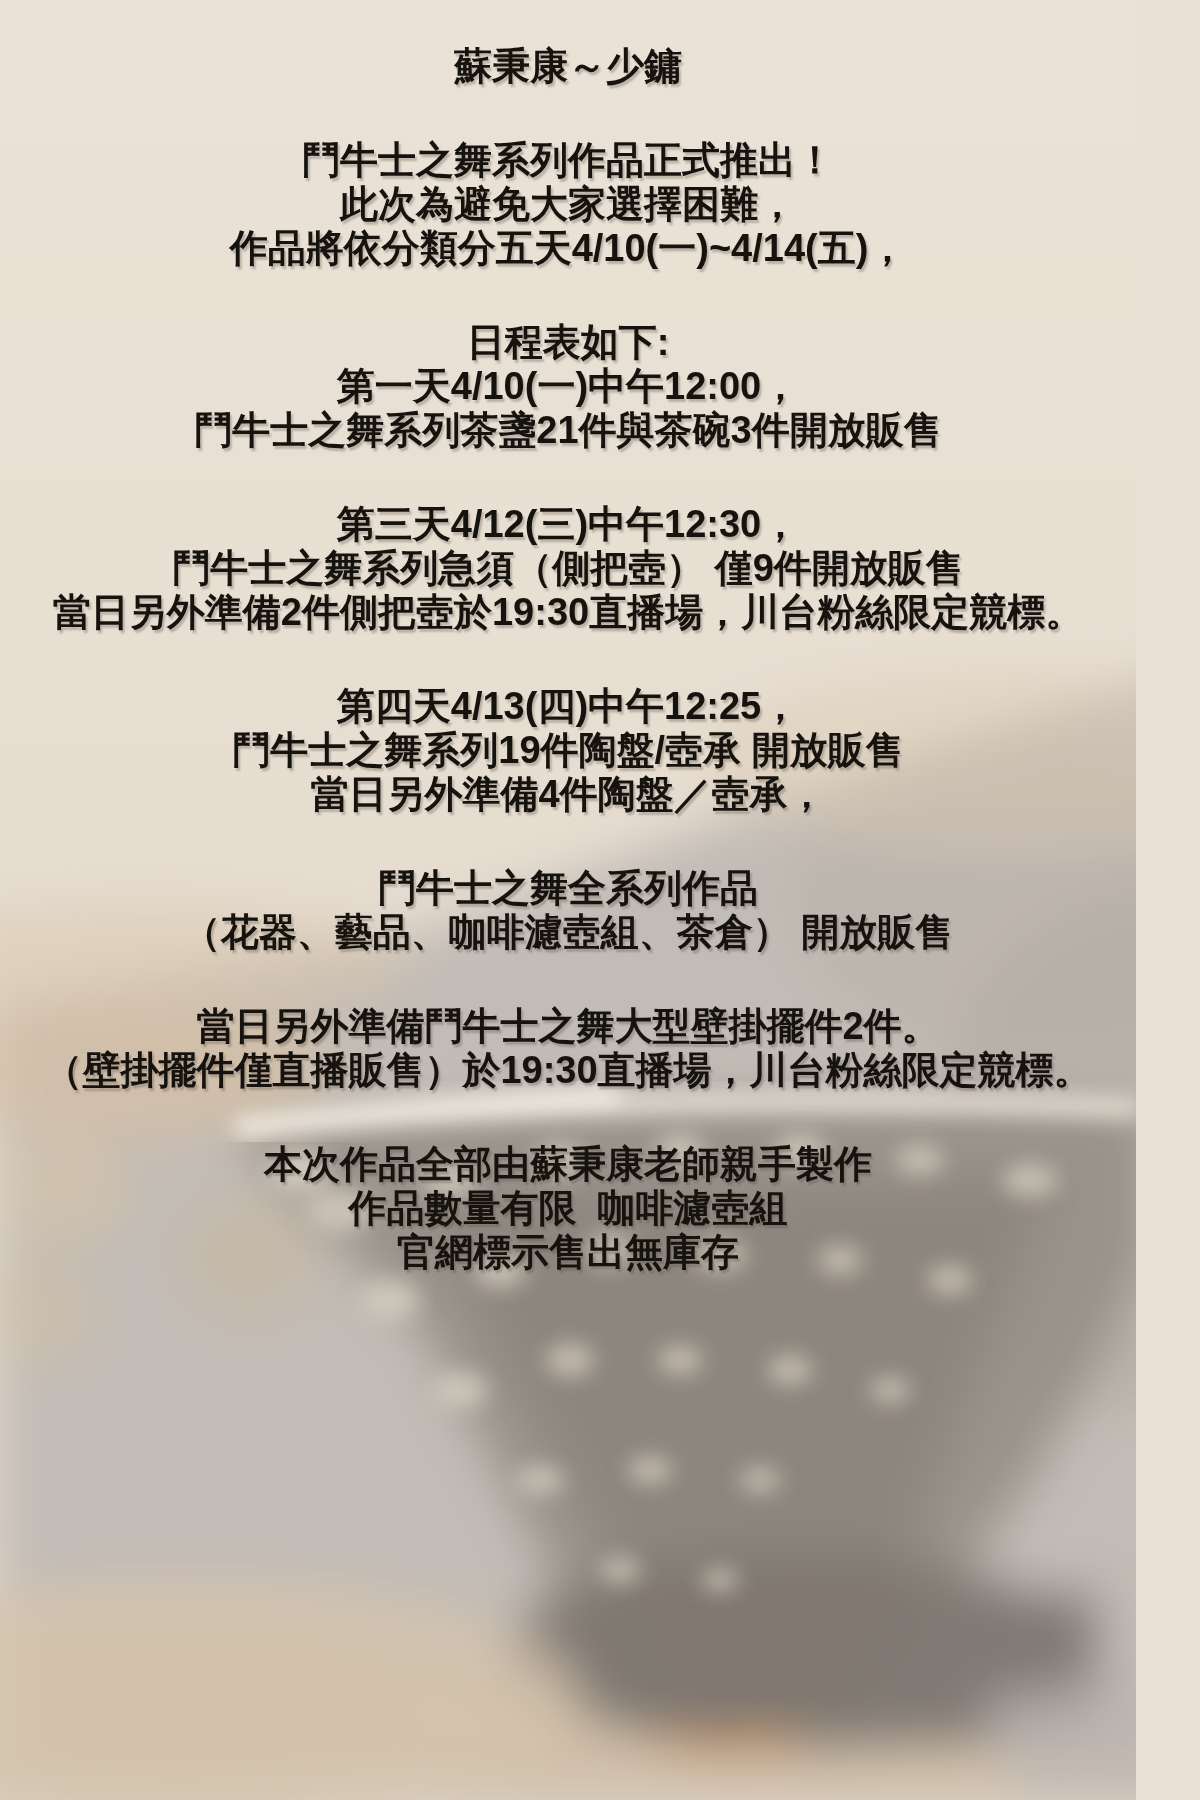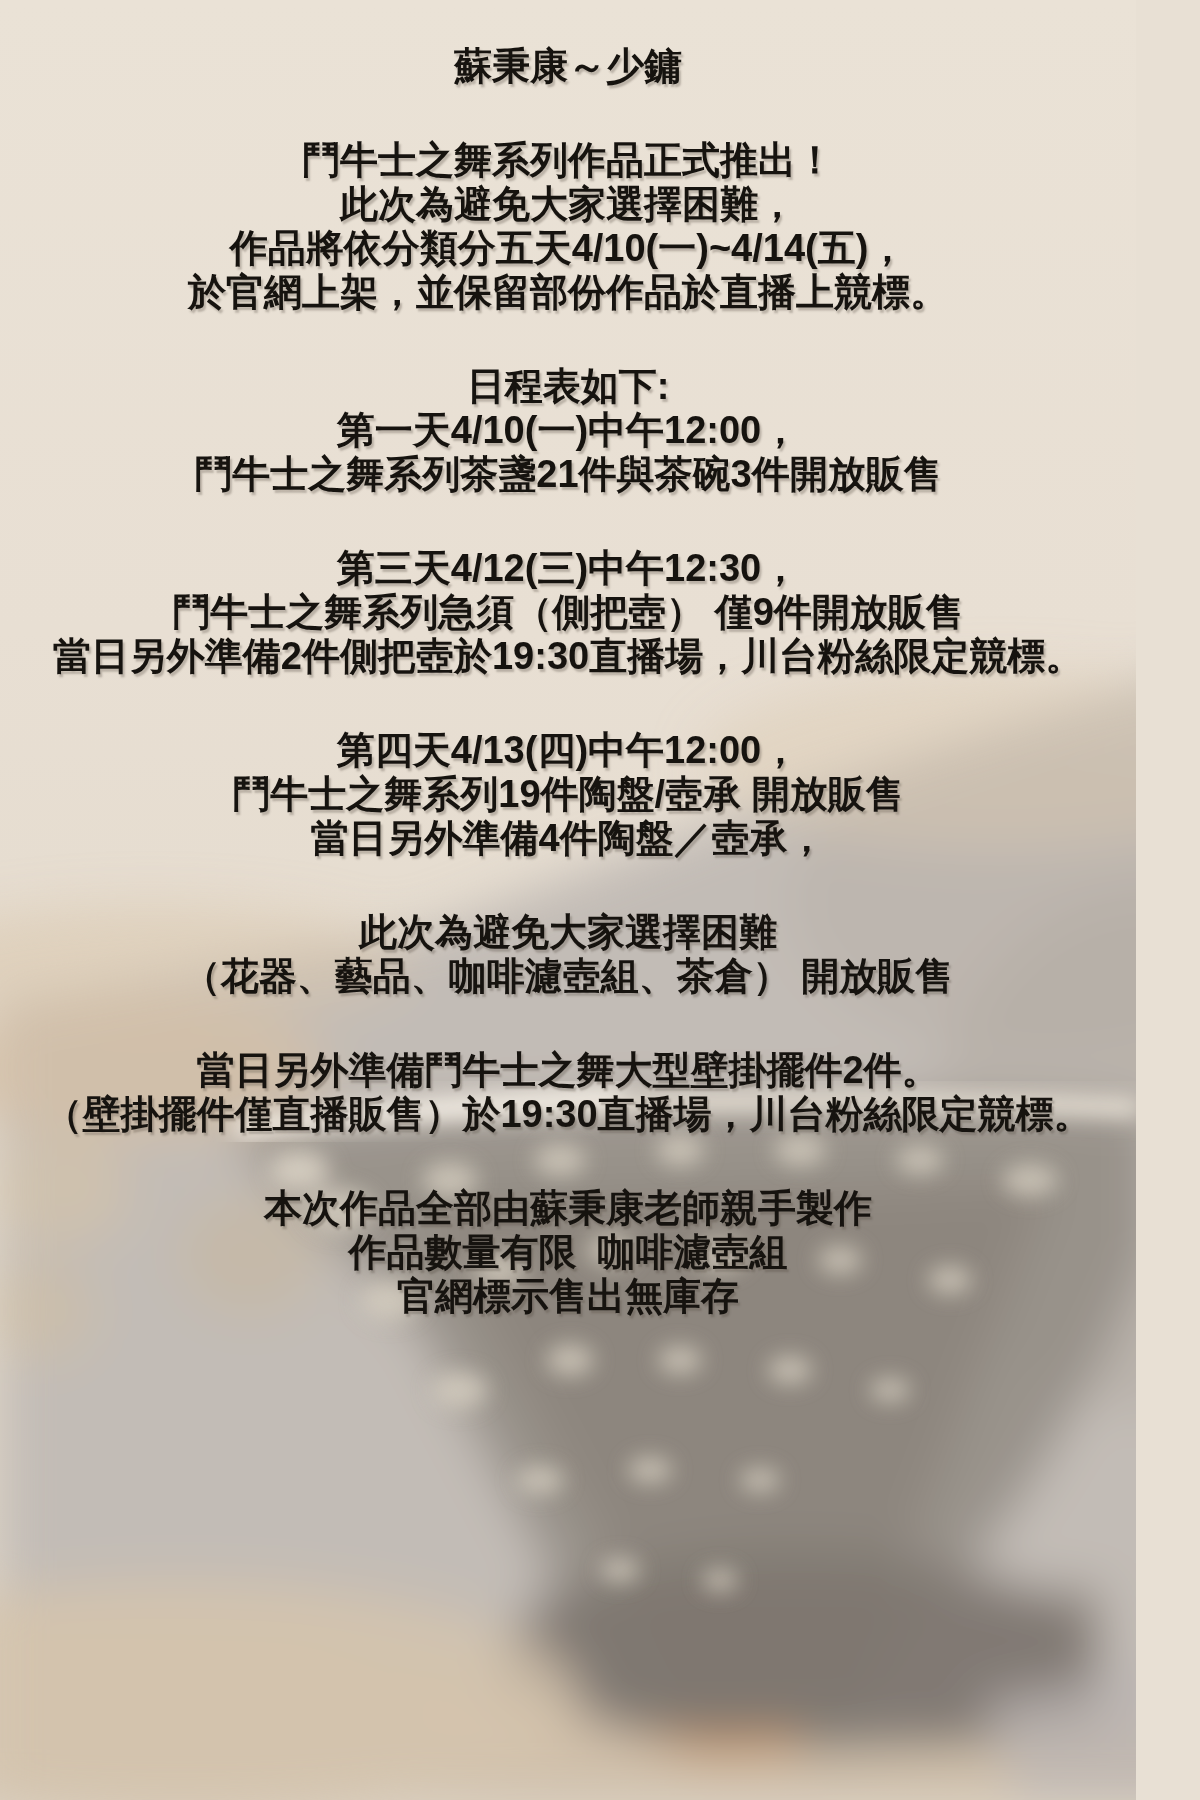--- a/index.html
+++ b/index.html
@@ -122,44 +122,43 @@
   <div class="content">
 
     <div class="para">
       <div class="line">蘇秉康～少鏞</div>
     </div>
 
     <div class="para">
       <div class="line">鬥牛士之舞系列作品正式推出！</div>
       <div class="line">此次為避免大家選擇困難，</div>
       <div class="line">作品將依分類分五天4/10(一)~4/14(五)，</div>
-      <div class="line">於官網上架，並保留部份作品於直播上競標。</div>
     </div>
 
     <div class="para">
       <div class="line">日程表如下:</div>
       <div class="line">第一天4/10(一)中午12:00，</div>
       <div class="line">鬥牛士之舞系列茶盞21件與茶碗3件開放販售</div>
     </div>
 
 
     <div class="para">
       <div class="line">第三天4/12(三)中午12:30，</div>
       <div class="line">鬥牛士之舞系列急須（側把壺） 僅9件開放販售</div>
       <div class="line">當日另外準備2件側把壺於19:30直播場，川台粉絲限定競標。</div>
     </div>
 
     <div class="para">
-      <div class="line">第四天4/13(四)中午12:00，</div>
+      <div class="line">第四天4/13(四)中午12:25，</div>
       <div class="line">鬥牛士之舞系列19件陶盤/壺承 開放販售</div>
       <div class="line">當日另外準備4件陶盤／壺承，</div>
     </div>
 
     <div class="para">
-      <div class="line">此次為避免大家選擇困難</div>
+      <div class="line">鬥牛士之舞全系列作品</div>
       <div class="line">（花器、藝品、咖啡濾壺組、茶倉） 開放販售</div>
     </div>
 
     <div class="para">
       <div class="line">當日另外準備鬥牛士之舞大型壁掛擺件2件。</div>
       <div class="line">（壁掛擺件僅直播販售）於19:30直播場，川台粉絲限定競標。</div>
     </div>
 
     <div class="para">
       <div class="line">本次作品全部由蘇秉康老師親手製作</div>

